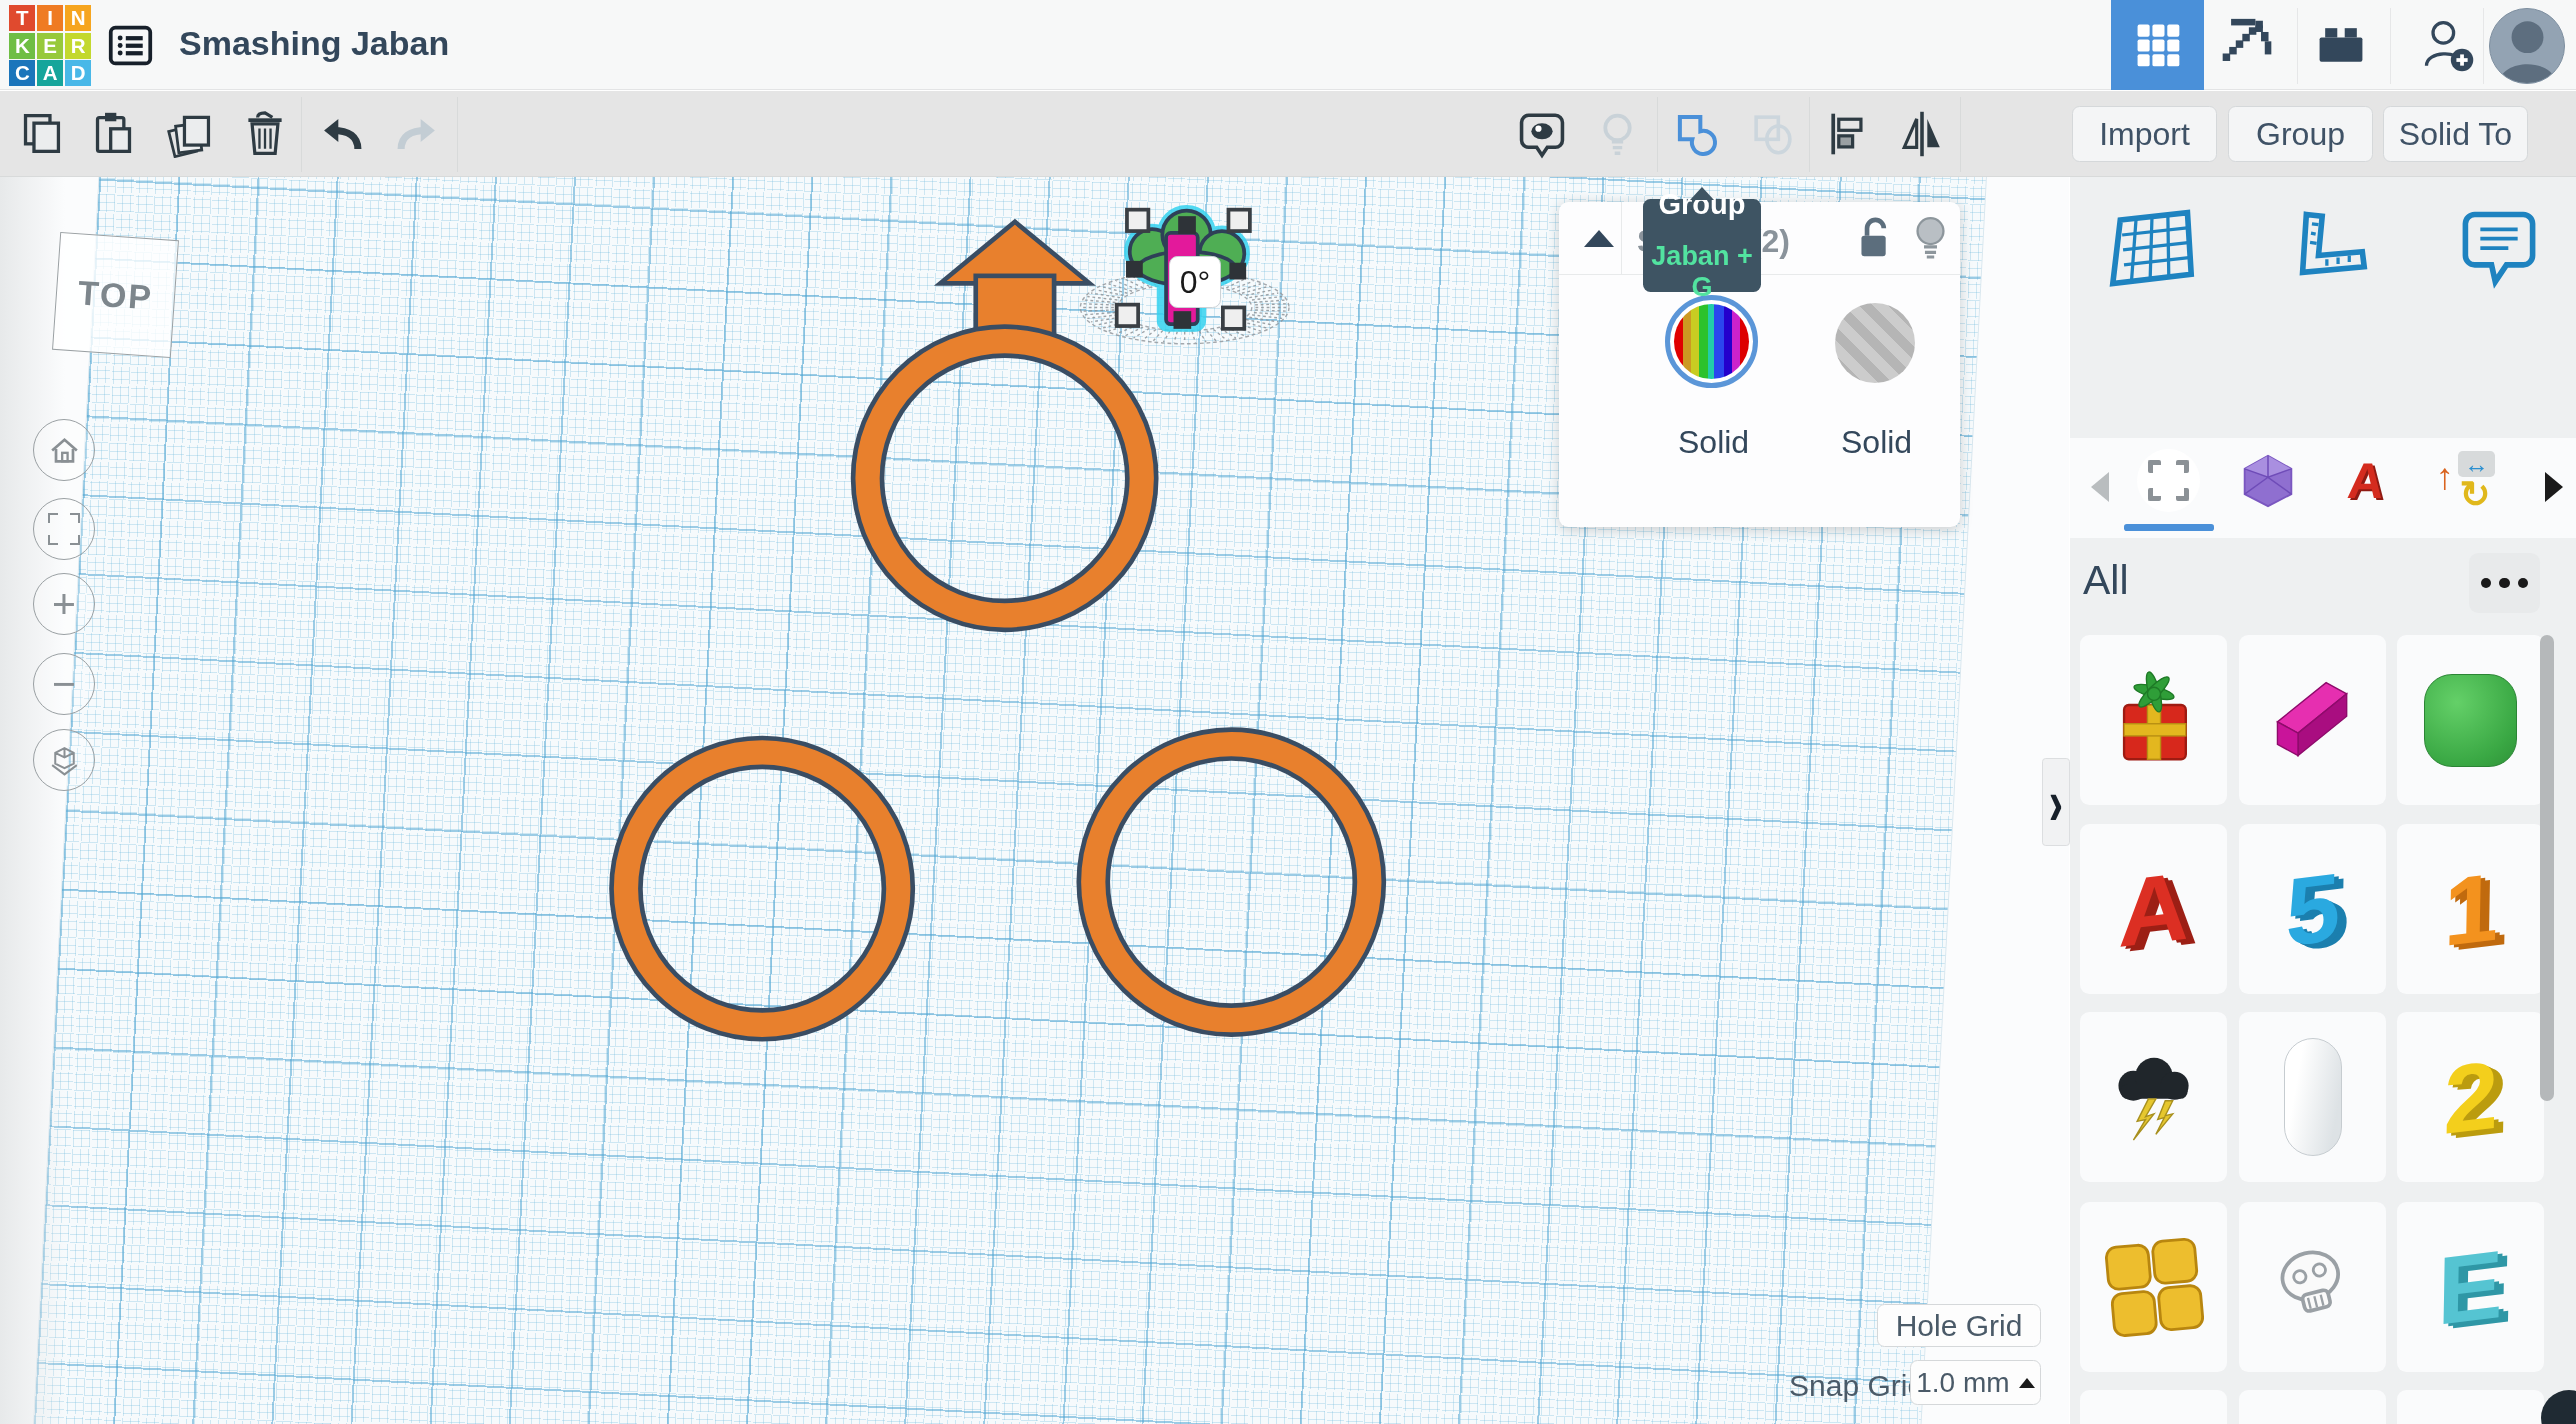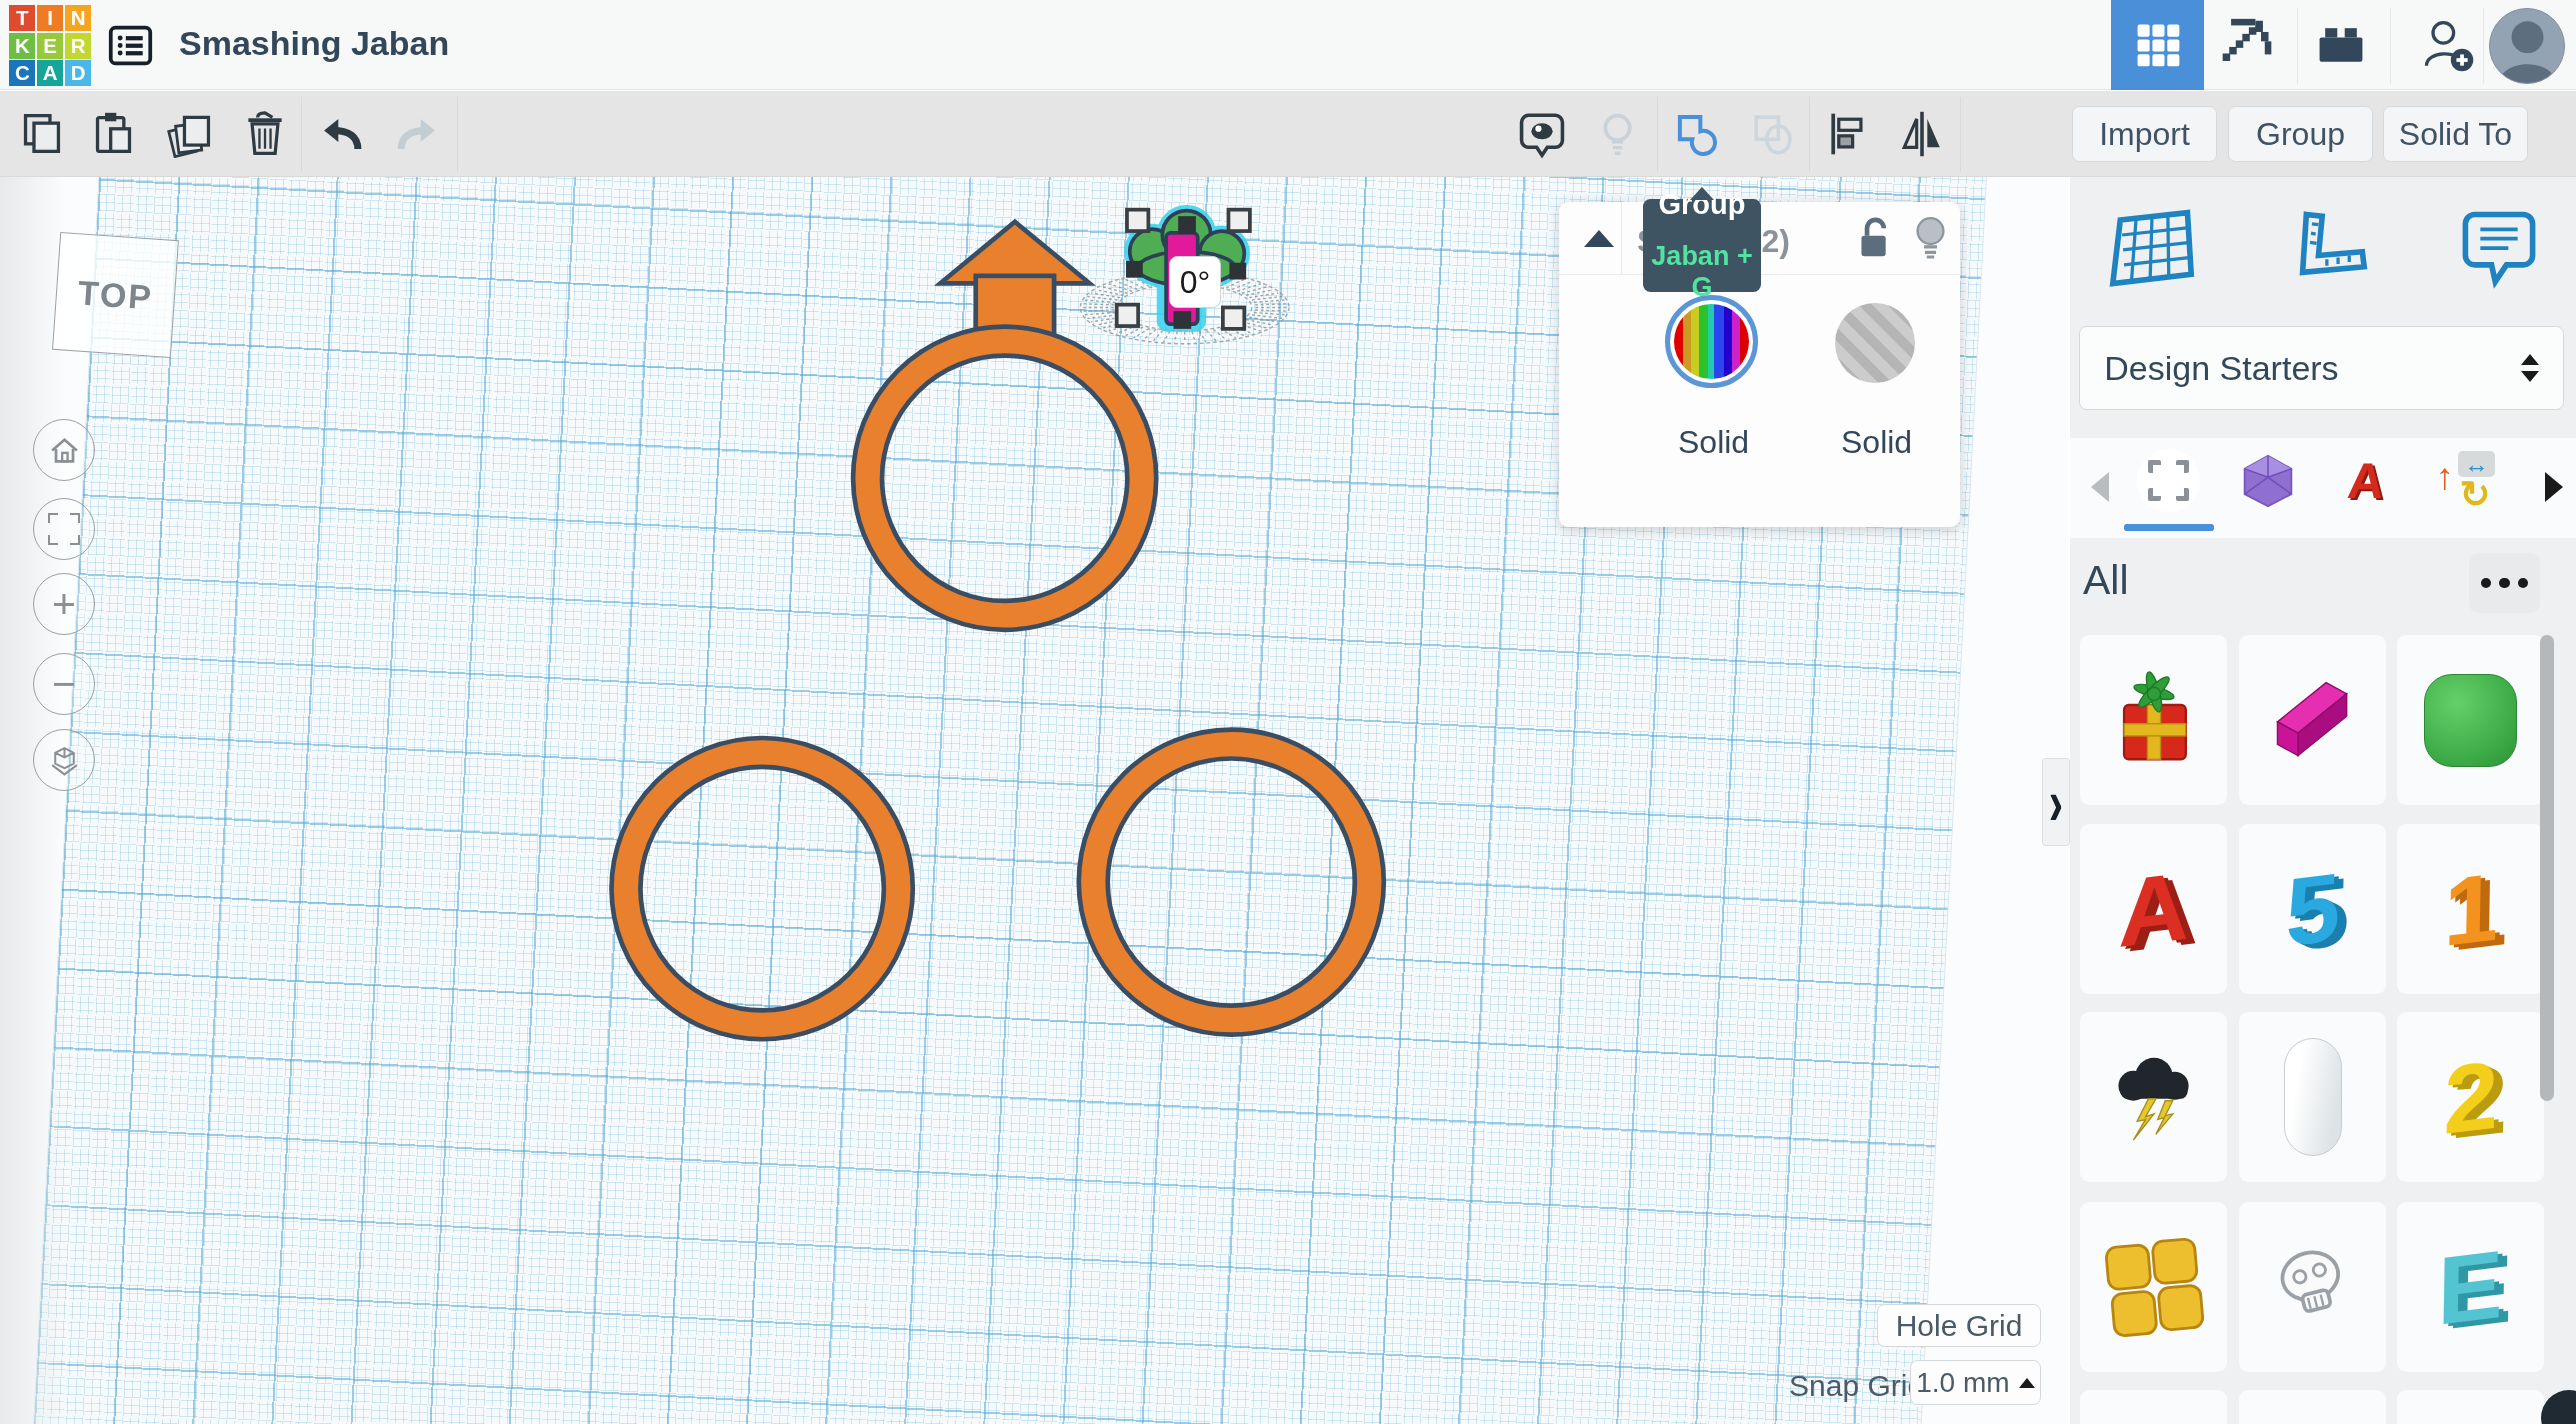--- a/index.html
+++ b/index.html
@@ -481,27 +481,20 @@
       <path d="M34 18 L41 19 M33 28 L38 29 M32 38 L39 39 M50 56 L50 63 M62 54 L62 61 M74 52 L74 59" stroke="#1e83c0" stroke-width="3.5"></path>
     </svg>
   </div>
   <div class="sb-ic" style="left:384px">
     <svg width="90" height="84" viewBox="0 0 96 90">
       <path d="M22 8 H74 A10 10 0 0 1 84 18 V52 A10 10 0 0 1 74 62 H56 L44 80 L40 62 H22 A10 10 0 0 1 12 52 V18 A10 10 0 0 1 22 8 Z" fill="none" stroke="#1e83c0" stroke-width="6"></path>
       <path d="M28 24 H68 M28 34 H68 M28 44 H58" stroke="#1e83c0" stroke-width="4"></path>
     </svg>
   </div>
 
-  <div id="design-dd">
-    <span>Design Starters</span>
-    <span class="sort-arrows">
-        <i class="up"></i>
-        <i class="dn"></i>
-      </span>
-  </div>
 
   <div id="carousel">
     <i class="chev left"></i>
     <div class="cat" id="cat-basic">
       <span class="brk">
           <i></i>
           <i></i>
           <i></i>
           <i></i>
         </span>

